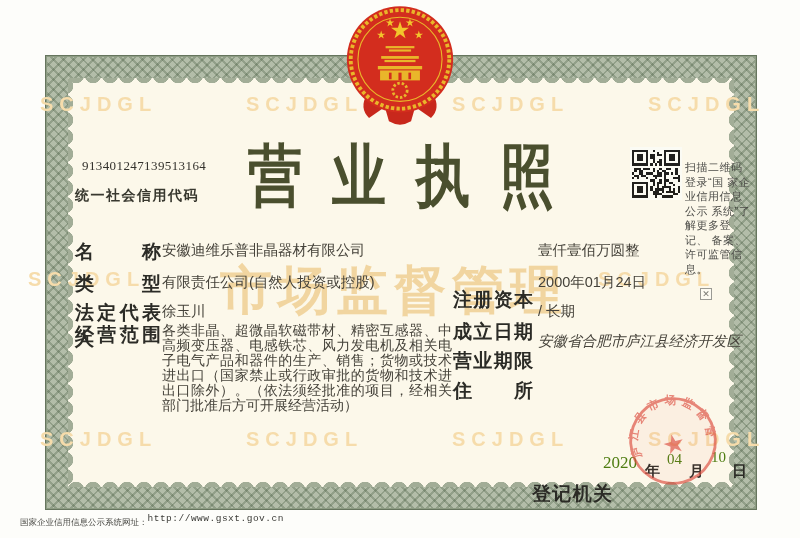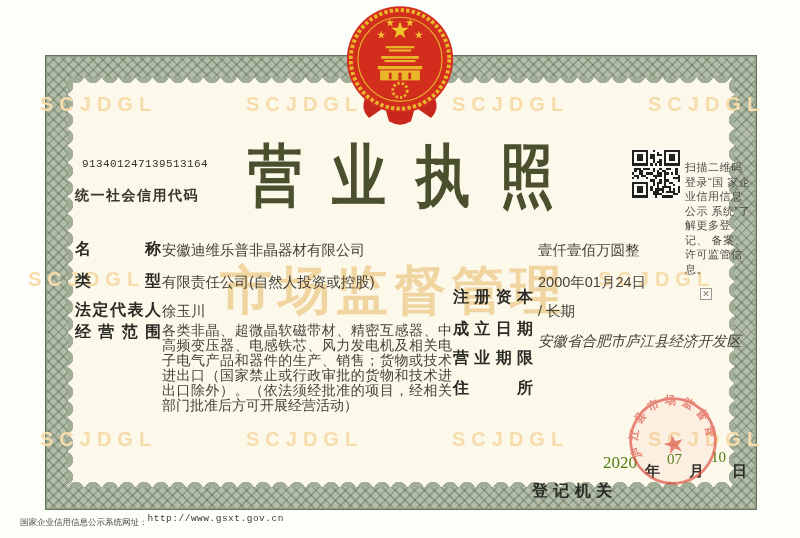--- a/index.html
+++ b/index.html
@@ -39,35 +39,35 @@
   .wm { position:absolute; z-index:4; font-weight:bold; font-size:20px; letter-spacing:6px;
         color:#f6dcab; white-space:nowrap; }
   .wm-large { position:absolute; z-index:4; font-weight:bold; font-size:52px; letter-spacing:6px;
         color:rgba(240,211,156,.95); white-space:nowrap; }
 
   
   .emblem { position:absolute; left:344px; top:4px; width:112px; height:124px; z-index:9; }
   .credit-label { position:absolute; left:75px; top:139px; z-index:5;
         font-weight:bold; font-size:14px; letter-spacing:1.5px; color:#38382f;margin-top:48px; }
   .credit-value { position:absolute; left:70px; top:158px; z-index:5;
-        font-family:Liberation Mono, monospace; font-size:11px; letter-spacing:0.4px; color:#33312c;padding-left:12px; }
+        font-family:Liberation Serif, serif; font-size:13px; letter-spacing:0.4px; color:#33312c;padding-left:12px; }
   .title { position:absolute; left:248px; top:131px; z-index:5; white-space:nowrap;
         font-weight:bold; font-size:54px; letter-spacing:30px; color:#4a4f2e;
         transform:scaleY(1.25); transform-origin:top left; }
 
   
   .qr { position:absolute; left:630px; top:147px; width:52px; height:53px; z-index:5;
         background:#fbfbf4; padding:2px; }
   .qr svg { width:100%; height:100%; display:block; }
   .qr-caption { position:absolute; left:685px; top:160px; width:68px; z-index:5;
         font-size:11px; line-height:14.5px; color:#4c4c48; letter-spacing:0.5px; }
 
   
   .flabel { position:absolute; z-index:5; display:inline-block; width:86px;
-        font-weight:bold; font-size:16px; color:#2b2b26;
+        font-weight:bold; font-size:19px; color:#2b2b26;
         text-align:justify; text-align-last:justify; }
   .flabel-r { width:80px;margin-top:48px; }
   .fvalue { position:absolute; z-index:5; font-size:14.5px; color:#45423a; white-space:nowrap; }
   .scope { width:290px; font-size:14px; line-height:15px; white-space:normal;
         text-align:justify; color:#45423a; }
 
   
   .date-num { position:absolute; z-index:5; font-family:Liberation Serif, serif;
         font-size:17px; color:#4d7c0f; }
   .date-unit { position:absolute; z-index:5; font-weight:bold; font-size:15px; color:#2b2b26; }
@@ -397,21 +397,21 @@
 
   <span class="flabel flabel-r" style="left:453px; top:300px;">营业期限</span>
   <span class="fvalue" style="left:538px; top:302px;">/ 长期</span>
 
   <span class="flabel flabel-r" style="left:453px; top:330px;">住所</span>
   <span class="fvalue" style="left:538px; top:332px;font-style:italic;">安徽省合肥市庐江县经济开发区</span>
 
   <span class="flabel flabel-r" style="left:532px; top:433px;">登记机关</span>
   <span class="date-num" style="left:603px; top:453px;">2020</span>
   <span class="date-unit" style="left:645px; top:462px;">年</span>
-  <span class="date-num" style="left:667px; top:451px; font-size:15px;">07</span>
+  <span class="date-num" style="left:667px; top:451px; font-size:15px;">04</span>
   <span class="date-unit" style="left:689px; top:462px;">月</span>
   <span class="date-num" style="left:711px; top:449px; font-size:15px;">10</span>
   <span class="date-unit" style="left:732px; top:462px;">日</span>
 
   <div class="seal">
     <svg viewBox="0 0 100 100" width="100%" height="100%">
       <g opacity="0.68" transform="rotate(-14 50 50)">
         <circle cx="50" cy="50" r="45" fill="rgba(235,120,108,0.10)" stroke="#dd4f41" stroke-width="3"></circle>
         <path id="sealArc" d="M 16 62 A 37 37 0 1 1 84 62" fill="none"></path>
         <text font-size="12" fill="#dd4f41" letter-spacing="5.5" font-family="Liberation Sans, sans-serif" font-weight="bold">

